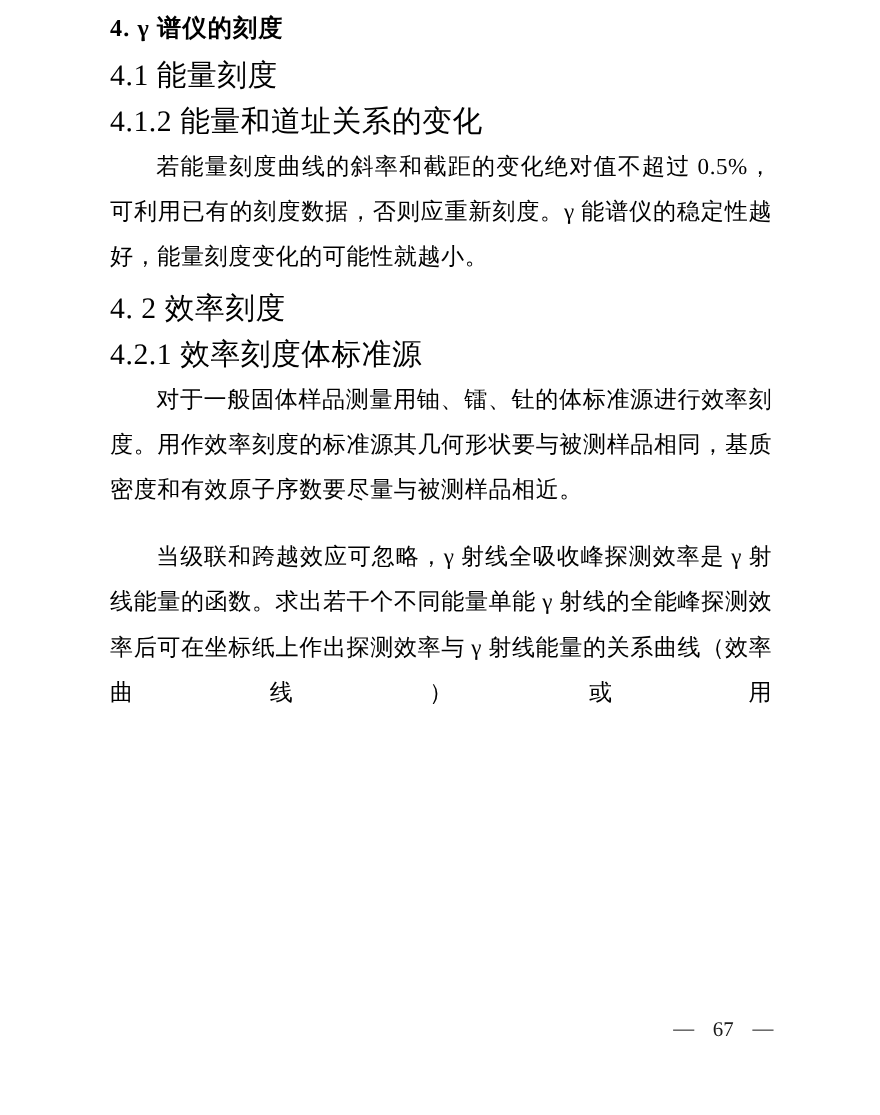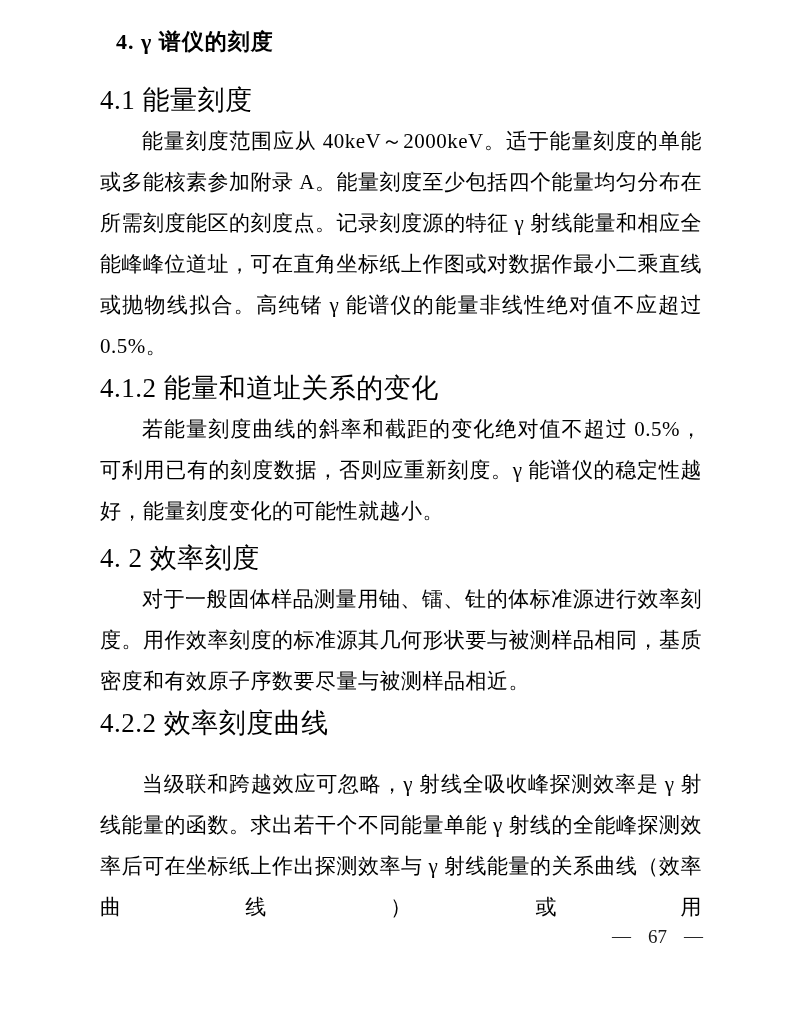--- a/index.html
+++ b/index.html
@@ -20,21 +20,21 @@
   .doc {
     position: absolute;
     left: 100px;
     top: 5px;
     width: 602px;
   }
   .doc-title {
     font-size: 22px;
     font-weight: bold;
     line-height: 42px;
-    margin: 16px;
+    margin: 0;
     letter-spacing: 1px;
   }
   .heading {
     font-size: 27px;
     font-weight: normal;
     line-height: 42px;
     margin: 0;
     letter-spacing: 0.5px;
   }
   .heading-spaced {
@@ -72,32 +72,31 @@
 <body>
 
 <div class="page">
   <div class="doc">
 
     <h1 class="doc-title">4. γ 谱仪的刻度</h1>
 
     <h2 class="heading">4.1 能量刻度</h2>
 
 
-    <p class="para">能量刻度范围应从 40keV～2000keV。适于能量刻度的单能或多能核素参加附录 A。能量刻度至少包括四个能量均匀分布在所需刻度能区的刻度点。记录刻度源的特征 γ 射线能量和相应全能峰峰位道址，可在直角坐标纸上作图或对数据作最小二乘直线或抛物线拟合。高纯锗 γ 能谱仪的能量非线性绝对值不应超过 0.5%。</p>
 
     <h3 class="heading">4.1.2 能量和道址关系的变化</h3>
 
     <p class="para">若能量刻度曲线的斜率和截距的变化绝对值不超过 0.5%，可利用已有的刻度数据，否则应重新刻度。γ 能谱仪的稳定性越好，能量刻度变化的可能性就越小。</p>
 
     <h2 class="heading heading-spaced">4. 2 效率刻度</h2>
 
+    <h3 class="heading">4.2.1 效率刻度体标准源</h3>
 
     <p class="para">对于一般固体样品测量用铀、镭、钍的体标准源进行效率刻度。用作效率刻度的标准源其几何形状要与被测样品相同，基质密度和有效原子序数要尽量与被测样品相近。</p>
 
-    <h3 class="heading">4.2.2 效率刻度曲线</h3>
 
     <p class="para para-flush">当级联和跨越效应可忽略，γ 射线全吸收峰探测效率是 γ 射线能量的函数。求出若干个不同能量单能 γ 射线的全能峰探测效率后可在坐标纸上作出探测效率与 γ 射线能量的关系曲线（效率曲线）或用</p>
 
   </div>
 
   <div class="footer">
     <span class="dash">—</span>
     <span class="num">67</span>
     <span class="dash">—</span>
   </div>

